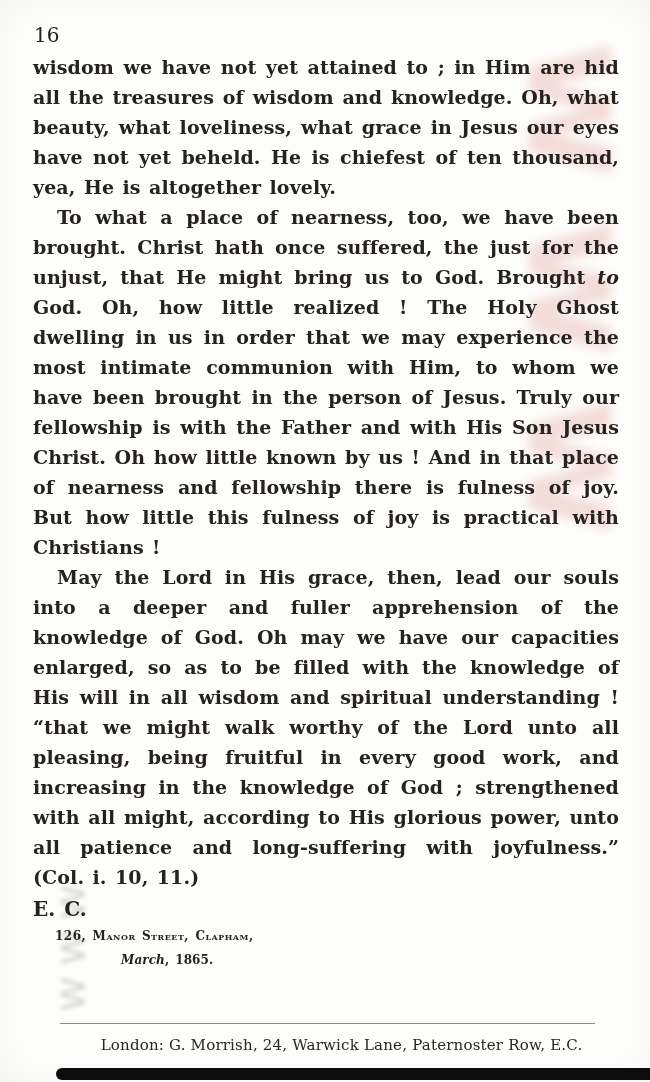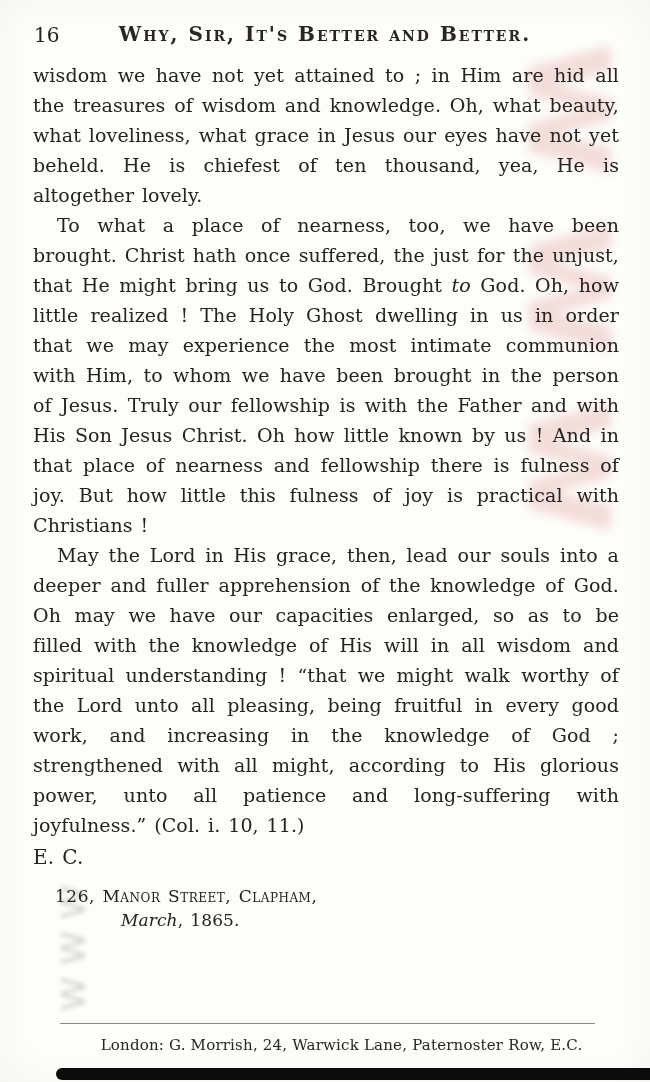--- a/index.html
+++ b/index.html
@@ -17,33 +17,34 @@
   .header-title {
     position:absolute; left:0; right:0; top:0;
     text-align:center;
     font-variant:small-caps;
     font-weight:bold;
     font-size:20px;
     letter-spacing:2px;
     color:#2a2523;
   }
   .body-text {
-    position:absolute; top:60px; left:33px; right:31px;
+    position:absolute; top:52px; left:33px; right:31px;
     font-size:19px; line-height:30px;
     text-align:justify;
     word-spacing:0.09em;
     letter-spacing:0.1px;
+    font-weight:bold;
   }
   .body-text p { margin:0; }
   .body-text p.indent { text-indent:24px; }
   .signature {
     text-align:left; padding-right:14px;
     font-size:20px; margin-top:2px;
   }
-  .address { margin-top:12px; font-size:17px; line-height:24px; }
+  .address { font-size:12px; line-height:24px; }
   .addr1 { margin-left:22px; font-variant:small-caps; letter-spacing:0.5px; }
   .addr2 { margin-left:88px; }
   .footer-rule {
     position:absolute; left:60px; right:55px; top:1023px;
     height:1px; background:#8a8a85;
   }
   .imprint {
     position:absolute; left:0; right:0; top:1036px;
     text-align:center; font-size:15px; letter-spacing:0.2px;
     color:#2a2523;
@@ -79,21 +80,20 @@
 </head>
 <body>
 
 <div class="page">
 
   <div class="wm-red">www</div>
   <div class="wm-gray">www</div>
 
   <div class="header">
     <span class="page-num">16</span>
-    <span class="header-title">Why, Sir, It's Better and Better.</span>
   </div>
 
   <div class="body-text">
     <p class="para"><span>wisdom we have not yet attained to ; in Him are hid all the treasures of wisdom and knowledge. Oh, what beauty, what loveliness, what grace in Jesus our eyes have not yet beheld. He is chiefest of ten thousand, yea, He is altogether lovely.</span></p>
     <p class="para indent"><span>To what a place of nearness, too, we have been brought. Christ hath once suffered, the just for the unjust, that He might bring us to God. Brought </span><i>to</i><span> God. Oh, how little realized ! The Holy Ghost dwelling in us in order that we may experience the most intimate communion with Him, to whom we have been brought in the person of Jesus. Truly our fellowship is with the Father and with His Son Jesus Christ. Oh how little known by us ! And in that place of nearness and fellowship there is fulness of joy. But how little this fulness of joy is practical with Christians !</span></p>
     <p class="para indent"><span>May the Lord in His grace, then, lead our souls into a deeper and fuller apprehension of the knowledge of God. Oh may we have our capacities enlarged, so as to be filled with the knowledge of His will in all wisdom and spiritual understanding ! “that we might walk worthy of the Lord unto all pleasing, being fruitful in every good work, and increasing in the knowledge of God ; strengthened with all might, according to His glorious power, unto all patience and long-suffering with joyfulness.” (Col. i. 10, 11.)</span></p>
 
     <div class="signature">E. C.</div>
 
     <div class="address">

